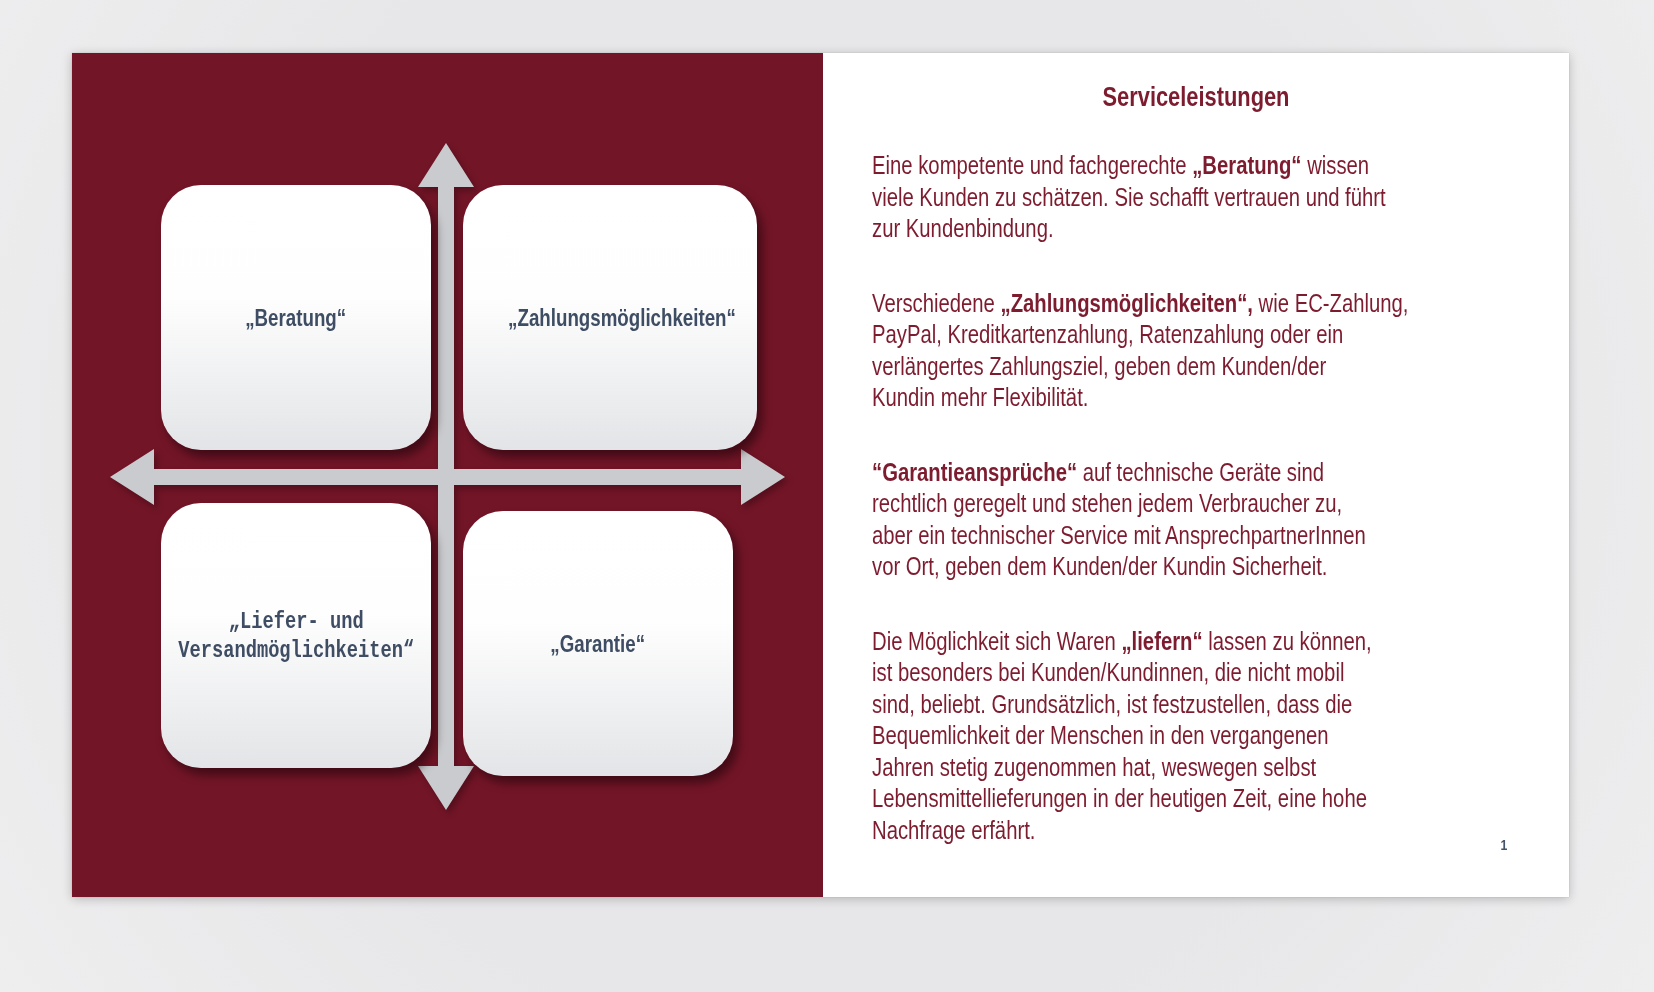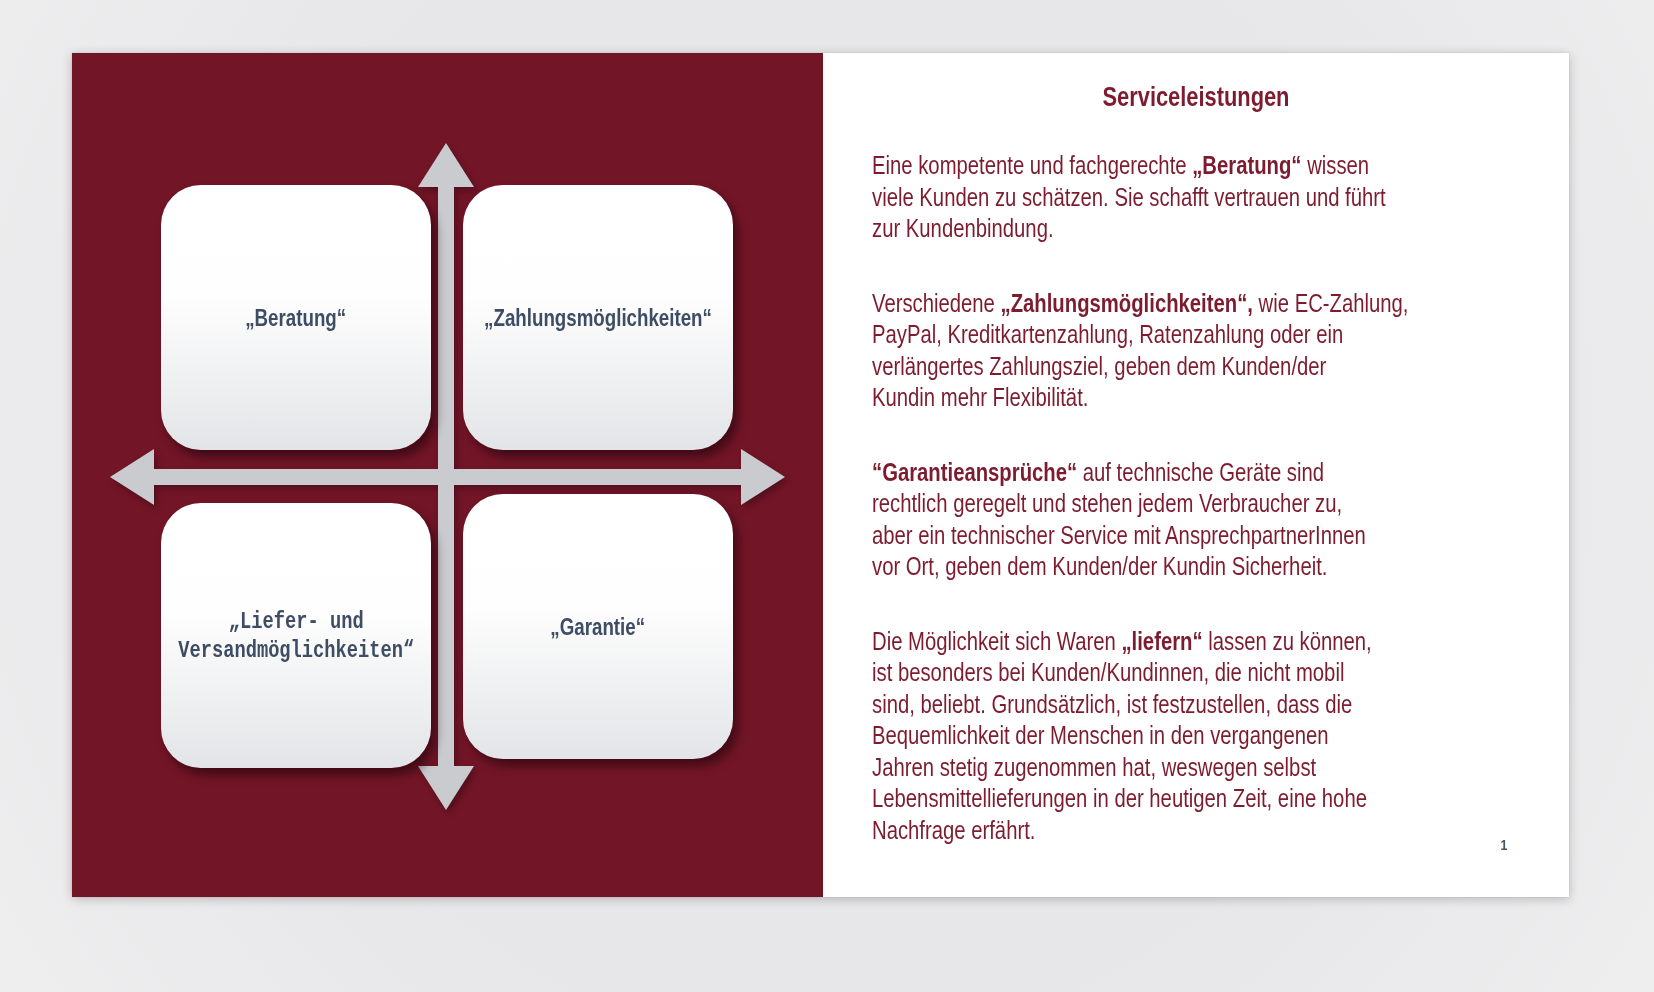--- a/index.html
+++ b/index.html
@@ -34,23 +34,23 @@
     text-align: center;
   }
   .qbox span {
     display: block;
     font-weight: bold; font-size: 24px; line-height: 29px;
     color: var(--label-slate, #3e4d63);
     white-space: pre-line;
     transform: scaleX(0.78); transform-origin: center center;
   }
   .qbox.tl { left: 89px;  top: 132px; }
-  .qbox.tr { left: 391px; top: 132px; }
+  .qbox.tr { left: 391px; top: 132px; padding-left: 24px; }
   .qbox.bl { left: 89px;  top: 450px; font-family: Liberation Mono, monospace; }
-  .qbox.br { left: 391px; top: 441px; text-align: right; }
+  .qbox.br { left: 391px; top: 458px; text-align: right; }
   
   .right-panel { position: absolute; left: 751px; top: 0; width: 746px; height: 844px; }
   .slide-title {
     position: absolute; left: 0; top: 27px; width: 746px; margin: 0;
     text-align: center;
     font-size: 28px; line-height: 34px; font-weight: bold;
     color: var(--text-maroon, #7d1c2f);
     transform: scaleX(0.78); transform-origin: center top;
   }
   .slide-body {

